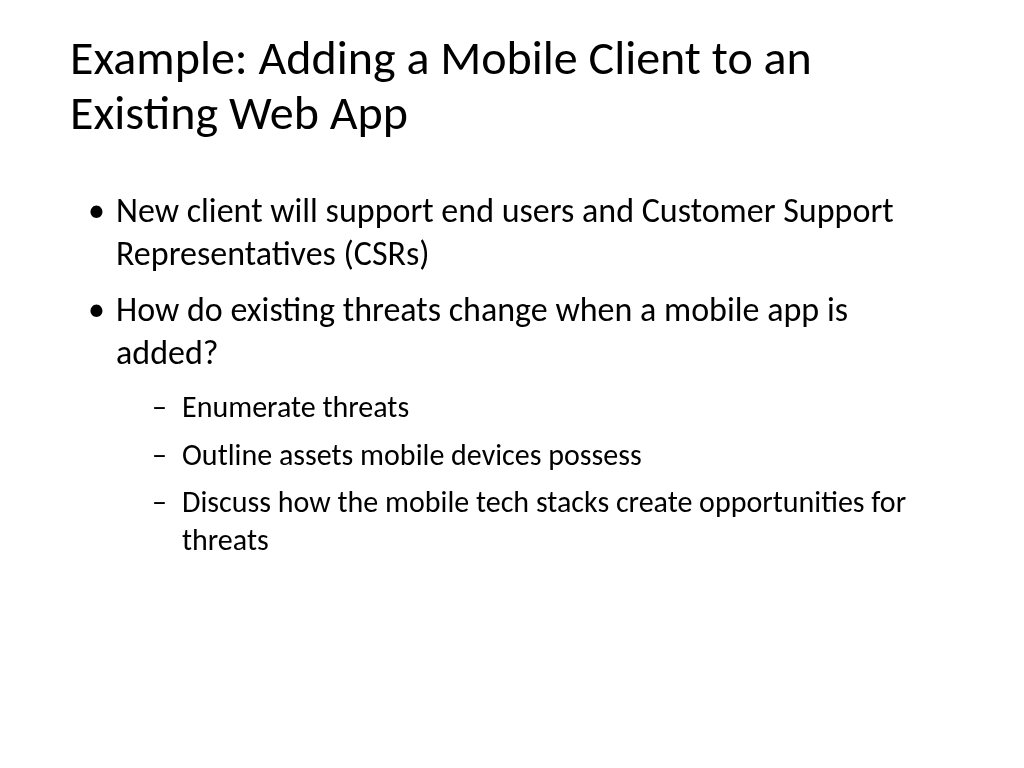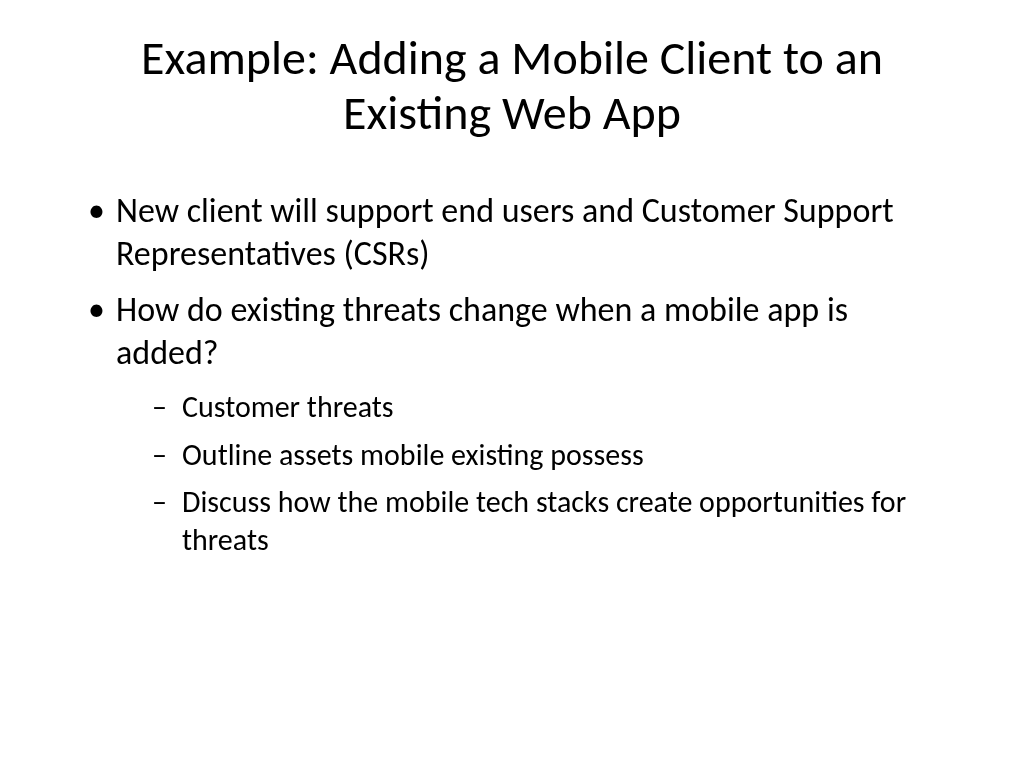--- a/index.html
+++ b/index.html
@@ -12,21 +12,21 @@
       height: 768px;
       background: #ffffff;
       font-family: Calibri, "Segoe UI", Arial, sans-serif;
       color: #000000;
       padding: 30px 70px 40px 70px;
       overflow: hidden;
     }
     .slide-title {
       font-size: 48px;
       font-weight: 400;
-      text-align: center;
+      text-align: left;
       line-height: 1.15;
       margin-bottom: 50px;
       letter-spacing: 0px;
     }
     .content {
       padding-left: 10px;
       margin-top: 17px;
     }
     ul.level1 {
       list-style: none;
@@ -73,24 +73,24 @@
 
 <div class="content">
   <ul class="level1">
     <li>
       <span>New client will support end users and Customer Support Representatives (CSRs)</span>
     </li>
     <li>
       <span>How do existing threats change when a mobile app is added?</span>
       <ul class="level2">
         <li>
-          <span>Customer threats</span>
+          <span>Enumerate threats</span>
         </li>
         <li>
-          <span>Outline assets mobile existing possess</span>
+          <span>Outline assets mobile devices possess</span>
         </li>
         <li>
           <span>Discuss how the mobile tech stacks create opportunities for threats</span>
         </li>
       </ul>
     </li>
   </ul>
 </div>
 
 </body></html>

